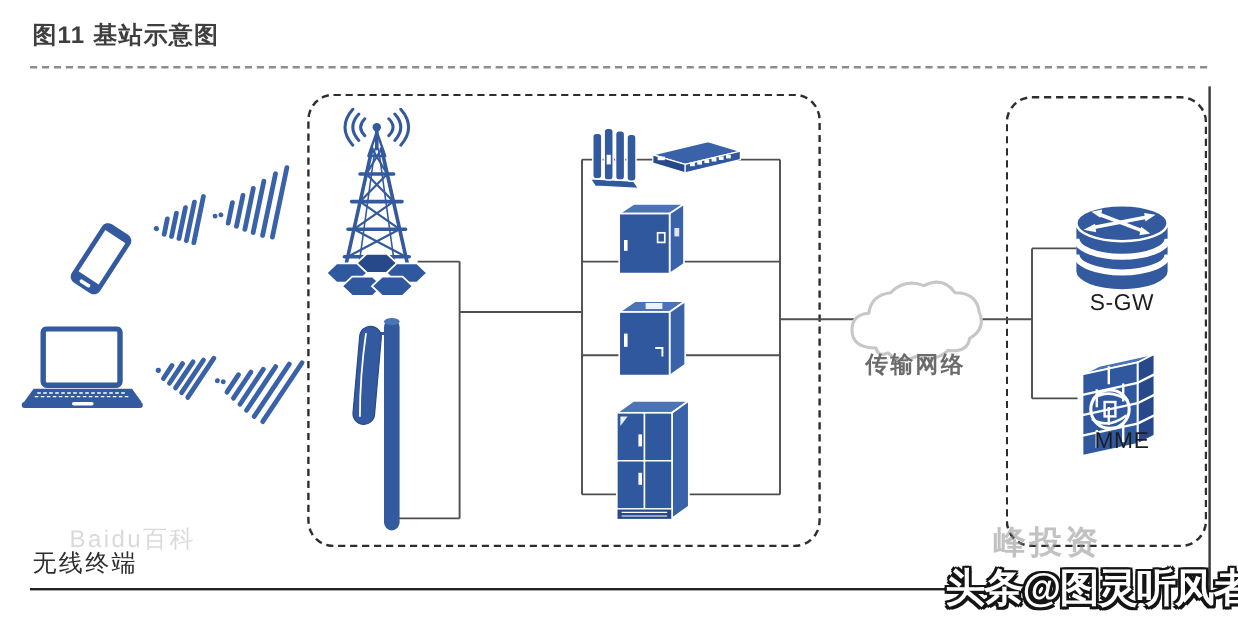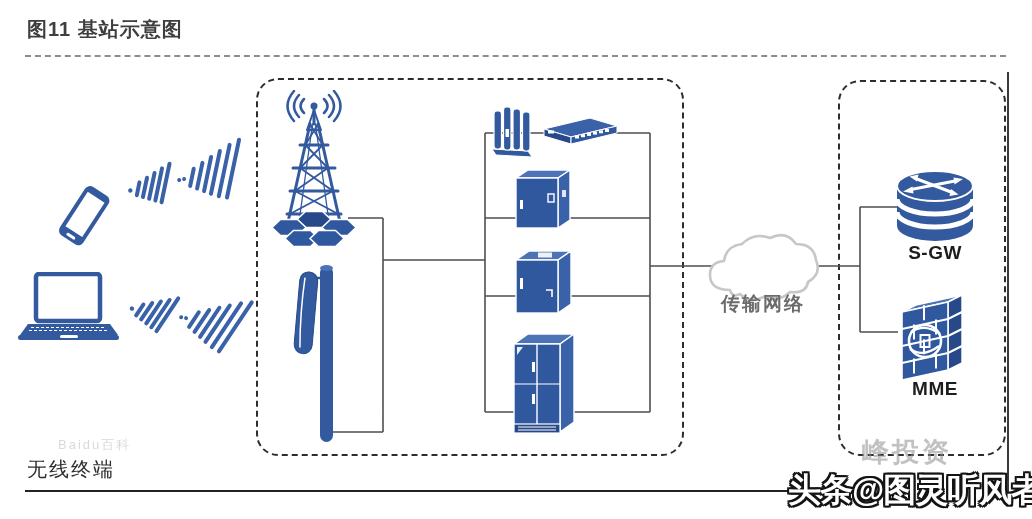--- a/index.html
+++ b/index.html
@@ -10,25 +10,25 @@
   .title-sep{left:25px;top:55px;width:981px;height:0;border-top:2px dashed #8d8d8d;}
   .dashed-box{border:2.5px dashed #2d2d2d;border-radius:22px;background:transparent;}
   .box-bs{left:256px;top:78px;width:424px;height:374px;}
   .box-core{left:838px;top:80px;width:164px;height:372px;}
   .wires{left:0;top:0;width:1032px;height:519px;z-index:3;pointer-events:none;}
   .dev{z-index:4;}
   .lbl{color:#2e2e2e;font-weight:400;}
   .lbl-terminals{left:27px;top:456px;font-size:20px;letter-spacing:2px;}
   .lbl-bs{left:256px;top:462px;width:424px;text-align:center;font-size:20px;letter-spacing:2px;}
   .lbl-cloud{left:702px;top:291px;width:122px;text-align:center;font-size:19px;font-weight:700;color:#6b6b6b;letter-spacing:2px;z-index:4;}
-  .lbl-node{font-size:19px;font-weight:700;color:#1d1d1d;text-align:center;z-index:4;letter-spacing:.5px;}
+  .lbl-node{font-size:19px;font-weight:400;color:#1d1d1d;text-align:center;z-index:4;letter-spacing:.5px;}
   .hline{left:25px;top:490px;width:773px;height:2px;background:#222;z-index:2;}
   .vline-right{left:1007px;top:72px;width:2px;height:426px;background:#3a3a3a;z-index:2;}
-  .wm-baike{left:58px;top:436px;font-size:13px;color:#9e9e9e;opacity:.38;letter-spacing:2px;z-index:1;}
-  .wm-stamp{left:862px;top:434px;font-size:27px;color:#8f8f8f;opacity:.55;font-weight:700;letter-spacing:3px;z-index:5;}
+  .wm-baike{left:58px;top:436px;font-size:20px;color:#9e9e9e;opacity:.38;letter-spacing:2px;z-index:1;}
+  .wm-stamp{left:828px;top:434px;font-size:27px;color:#8f8f8f;opacity:.55;font-weight:700;letter-spacing:3px;z-index:5;}
   .wm-credit{left:788px;top:468px;font-size:33px;font-weight:700;color:#ffffff;letter-spacing:-1px;z-index:6;white-space:nowrap;
      text-shadow:-2px -2px 0 #141414,2px -2px 0 #141414,-2px 2px 0 #141414,2px 2px 0 #141414,0 -2px 0 #141414,0 2px 0 #141414,-2px 0 0 #141414,2px 0 0 #141414;}
   svg{display:block;}
 </style>
 </head>
 <body>
 
 <div class="canvas">
 
   <div class="abs page-title">图11 基站示意图</div>
@@ -234,21 +234,21 @@
       <line x1="54" y1="48" x2="68" y2="41"></line>
       <line x1="54" y1="65" x2="68" y2="58"></line>
     </g>
     <g stroke="#ffffff" fill="none">
       <circle cx="31" cy="53" r="16" stroke-width="2.6"></circle>
       <rect x="26.5" y="47" width="9" height="12" stroke-width="2"></rect>
       <path d="M16 61 Q29 70 45 58" stroke-width="2.2"></path>
       <path d="M17 44 Q31 35 46 46" stroke-width="2.2"></path>
     </g>
   </svg>
-  <div class="abs lbl-node" style="left:894px;top:378px;width:82px;">MME</div>
+  <div class="abs lbl-node" style="left:894px;top:357px;width:82px;">MME</div>
 
   <div class="abs vline-right"></div>
 
   <div class="abs lbl lbl-terminals">无线终端</div>
   <div class="abs hline"></div>
 
   <div class="abs wm-baike">Baidu百科</div>
   <div class="abs wm-stamp">峰投资</div>
   <div class="abs wm-credit">头条@图灵听风者</div>
 

